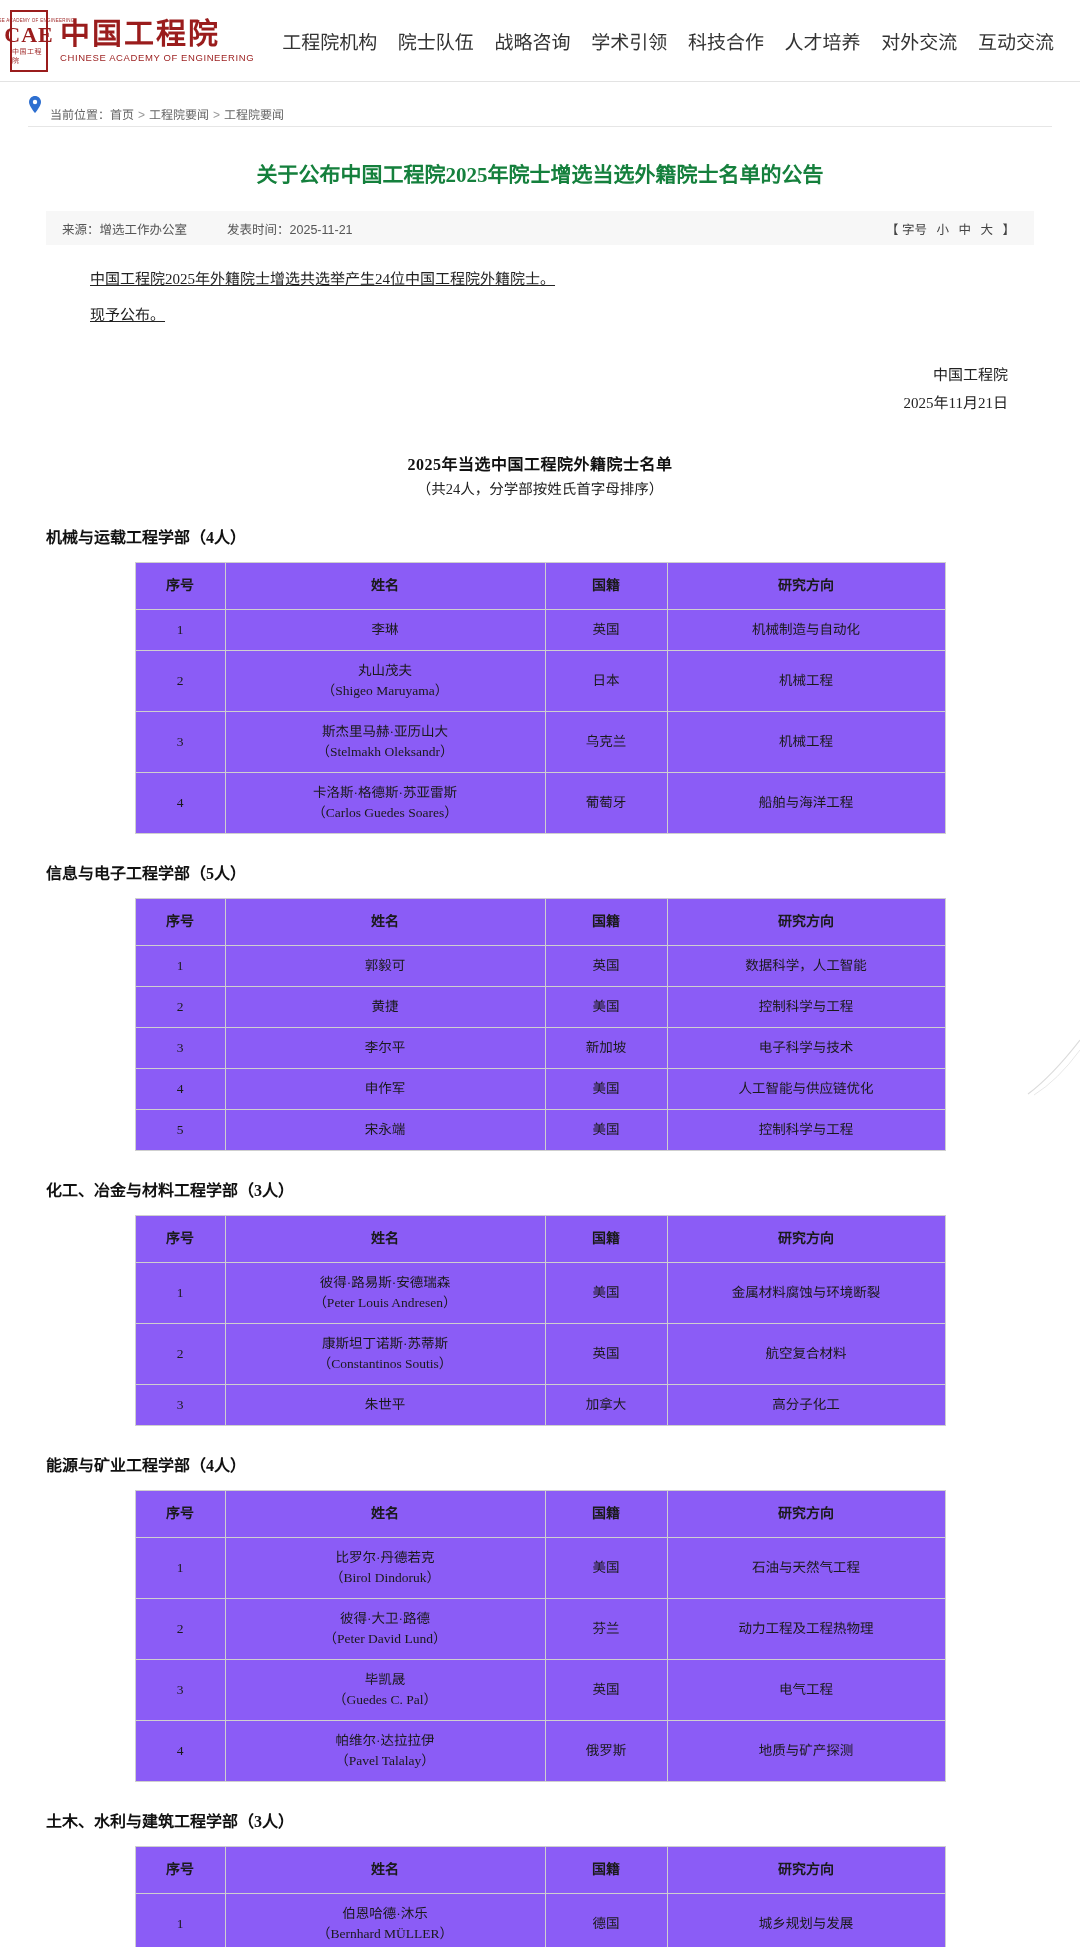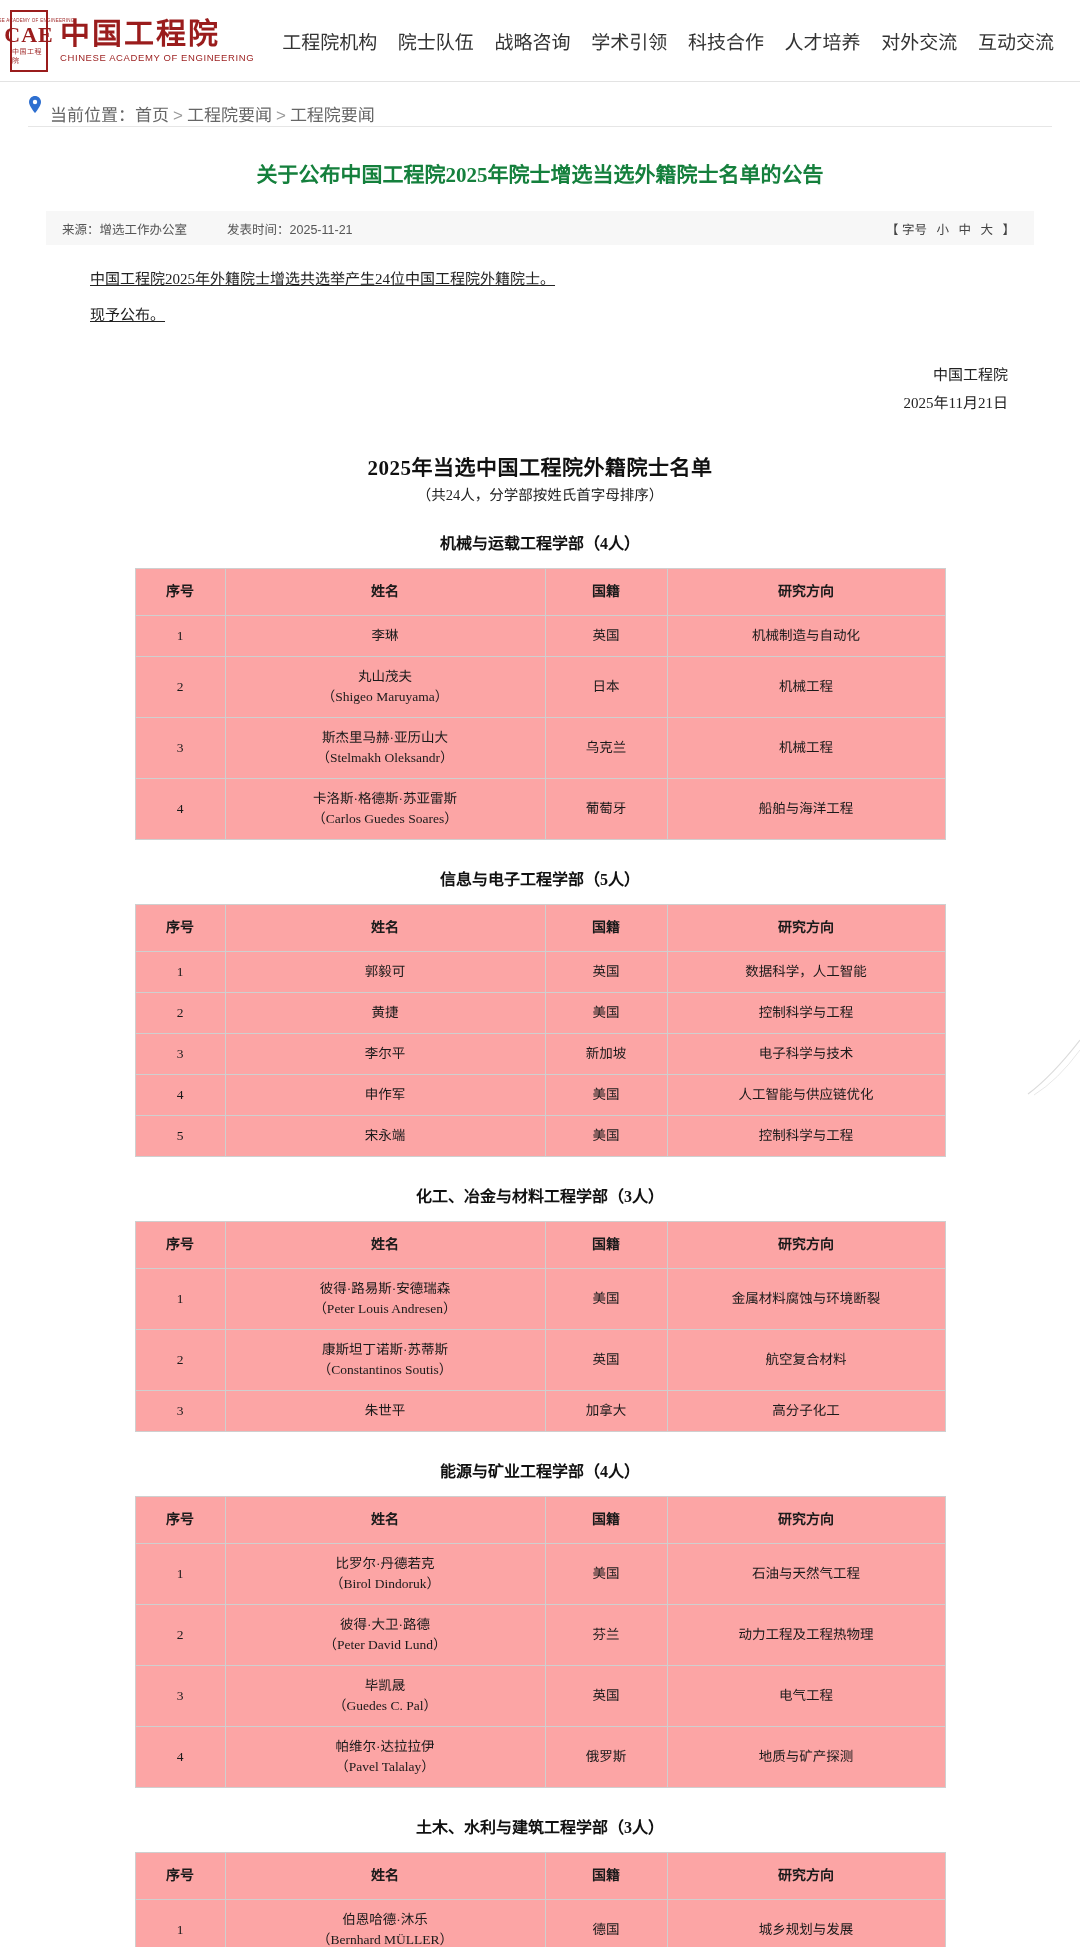--- a/index.html
+++ b/index.html
@@ -107,21 +107,21 @@
     height: 44px;
     display: flex;
     align-items: center;
   }
   .pin-icon {
     width: 14px; height: 17px;
     margin-right: 8px;
     flex: 0 0 auto;
   }
   .crumb {
-    font-size: 17px;
+    font-size: 12px;
     color: #666;
     margin-top: 19px;
   }
   .crumb a {
     color: #666;
     text-decoration: none;
   }
   .crumb .sep { margin: 0 4px; color: #999; }
 
   
@@ -173,51 +173,50 @@
     font-family: "Liberation Serif", serif;
     font-size: 15px;
     line-height: 28px;
     color: #222;
     padding: 26px 26px 0 0;
   }
 
   .list-title {
     text-align: center;
     font-family: "Liberation Serif", serif;
-    font-size: 21px;
+    font-size: 16px;
     font-weight: bold;
     color: #111;
     margin-top: 34px;
     letter-spacing: .5px;
   }
   .list-sub {
     text-align: center;
     font-family: "Liberation Serif", serif;
     font-size: 14.5px;
     color: #222;
     margin-top: 2px;
   }
 
   .section {
     margin-top: 26px;
   }
   .section-title {
-    text-align: center;
     font-family: "Liberation Serif", serif;
     font-size: 16px;
     font-weight: bold;
     color: #111;
     margin-bottom: 14px;
   }
   table.cae {
     border-collapse: collapse;
     width: 810px;
     margin: 0 auto;
     table-layout: fixed;
-    background: #fca5a5;
+    background: #8b5cf6;
   }
   table.cae th, table.cae td {
     border: 1px solid #cfcfcf;
     text-align: center;
     font-family: "Liberation Serif", serif;
     font-size: 13.5px;
     color: #1a1a1a;
     padding: 10px 4px;
     line-height: 20px;
   }

